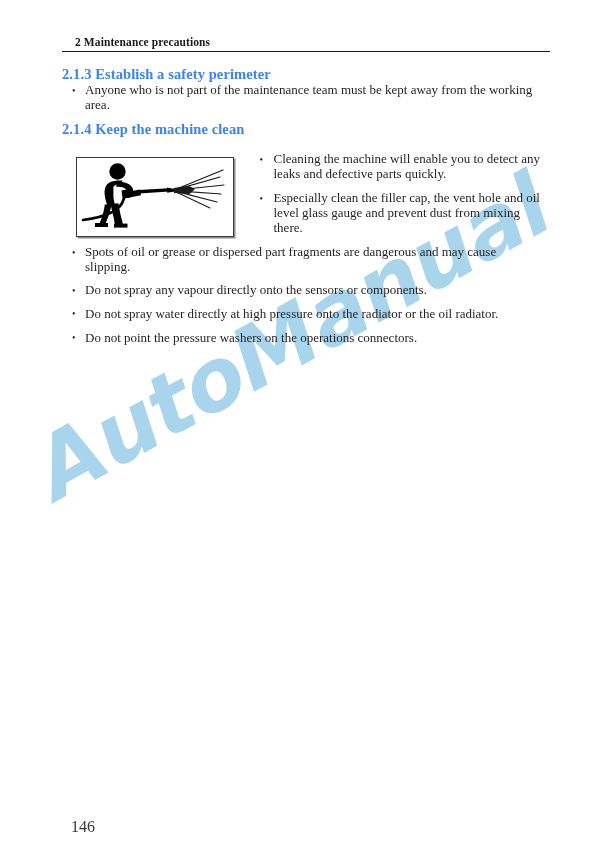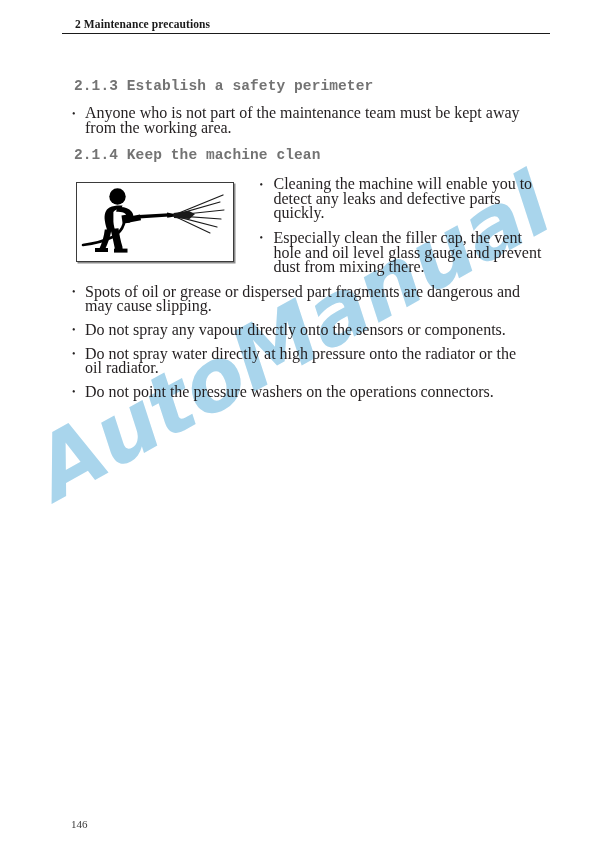--- a/index.html
+++ b/index.html
@@ -47,21 +47,21 @@
     letter-spacing: -1px;
     color: #a9d5ec;
     white-space: nowrap;
     line-height: 1;
   }
 
   
   .header {
     position: absolute;
     left: 62px;
-    top: 18px;
+    top: 36px;
     width: 488px;
     z-index: 3;
   }
   .header-title {
     font-family: "Liberation Serif", "DejaVu Serif", serif;
     font-weight: bold;
     font-size: 11.5px;
     color: #1a1a1a;
     padding-left: 13px;
     letter-spacing: .1px;
@@ -76,40 +76,40 @@
   
   .content {
     position: absolute;
     left: 62px;
     top: 66px;
     width: 490px;
     z-index: 3;
   }
 
   h2.section-heading {
-    font-family: Liberation Mono, monospace;
+    font-family: Liberation Serif, serif;
     font-weight: bold;
     font-size: 14.5px;
-    color: #737373;
-    margin: 12px;
+    color: #3b82f6;
+    margin: 0;
     padding: 0;
     letter-spacing: .1px;
   }
   .h-213 { margin-top: 8px; margin-left: 7px; }
   .h-214 { margin-top: 24px; margin-left: 7px; }
 
   
   ul.bullets {
     list-style: none;
     margin: 0;
     padding: 0;
   }
   ul.bullets > li {
     position: relative;
-    font-size: 16px;
+    font-size: 13px;
     line-height: 14.6px;
     margin: 0 0 9px 0;
     padding-left: 23px;
     text-align: left;
     color: #231f20;
   }
   ul.bullets > li::before {
     content: "\2022";
     position: absolute;
     left: 10px;
@@ -154,21 +154,21 @@
     padding-left: 14px;
   }
   .figure-text ul.bullets > li::before { left: 0px; }
 
   
   .page-number {
     position: absolute;
     left: 71px;
     top: 818px;
     font-family: "Liberation Serif", "DejaVu Serif", serif;
-    font-size: 11px;
+    font-size: 16px;
     color: #3a3a3a;
     z-index: 3;
   }
 </style>
 </head>
 <body>
 
 <div class="page">
 
   <div class="watermark-layer">

